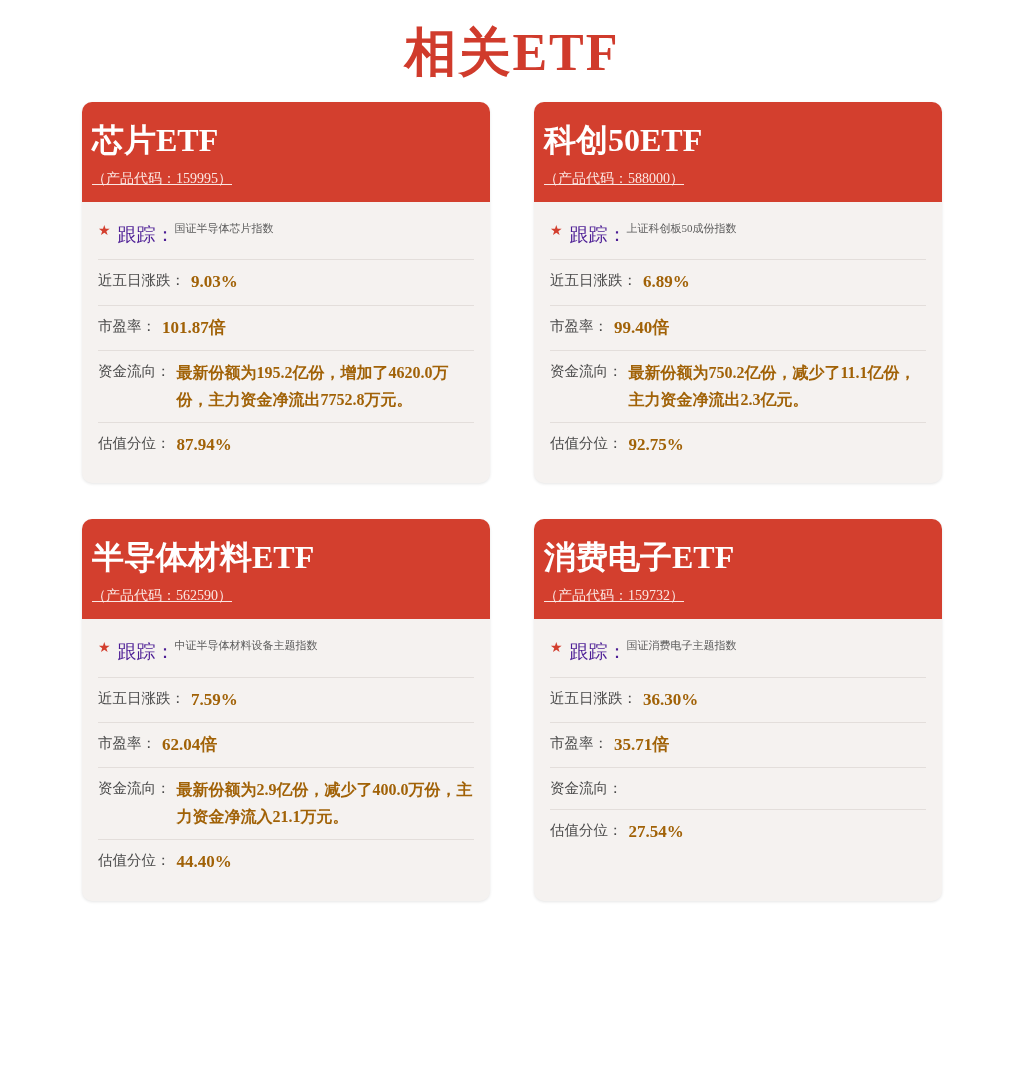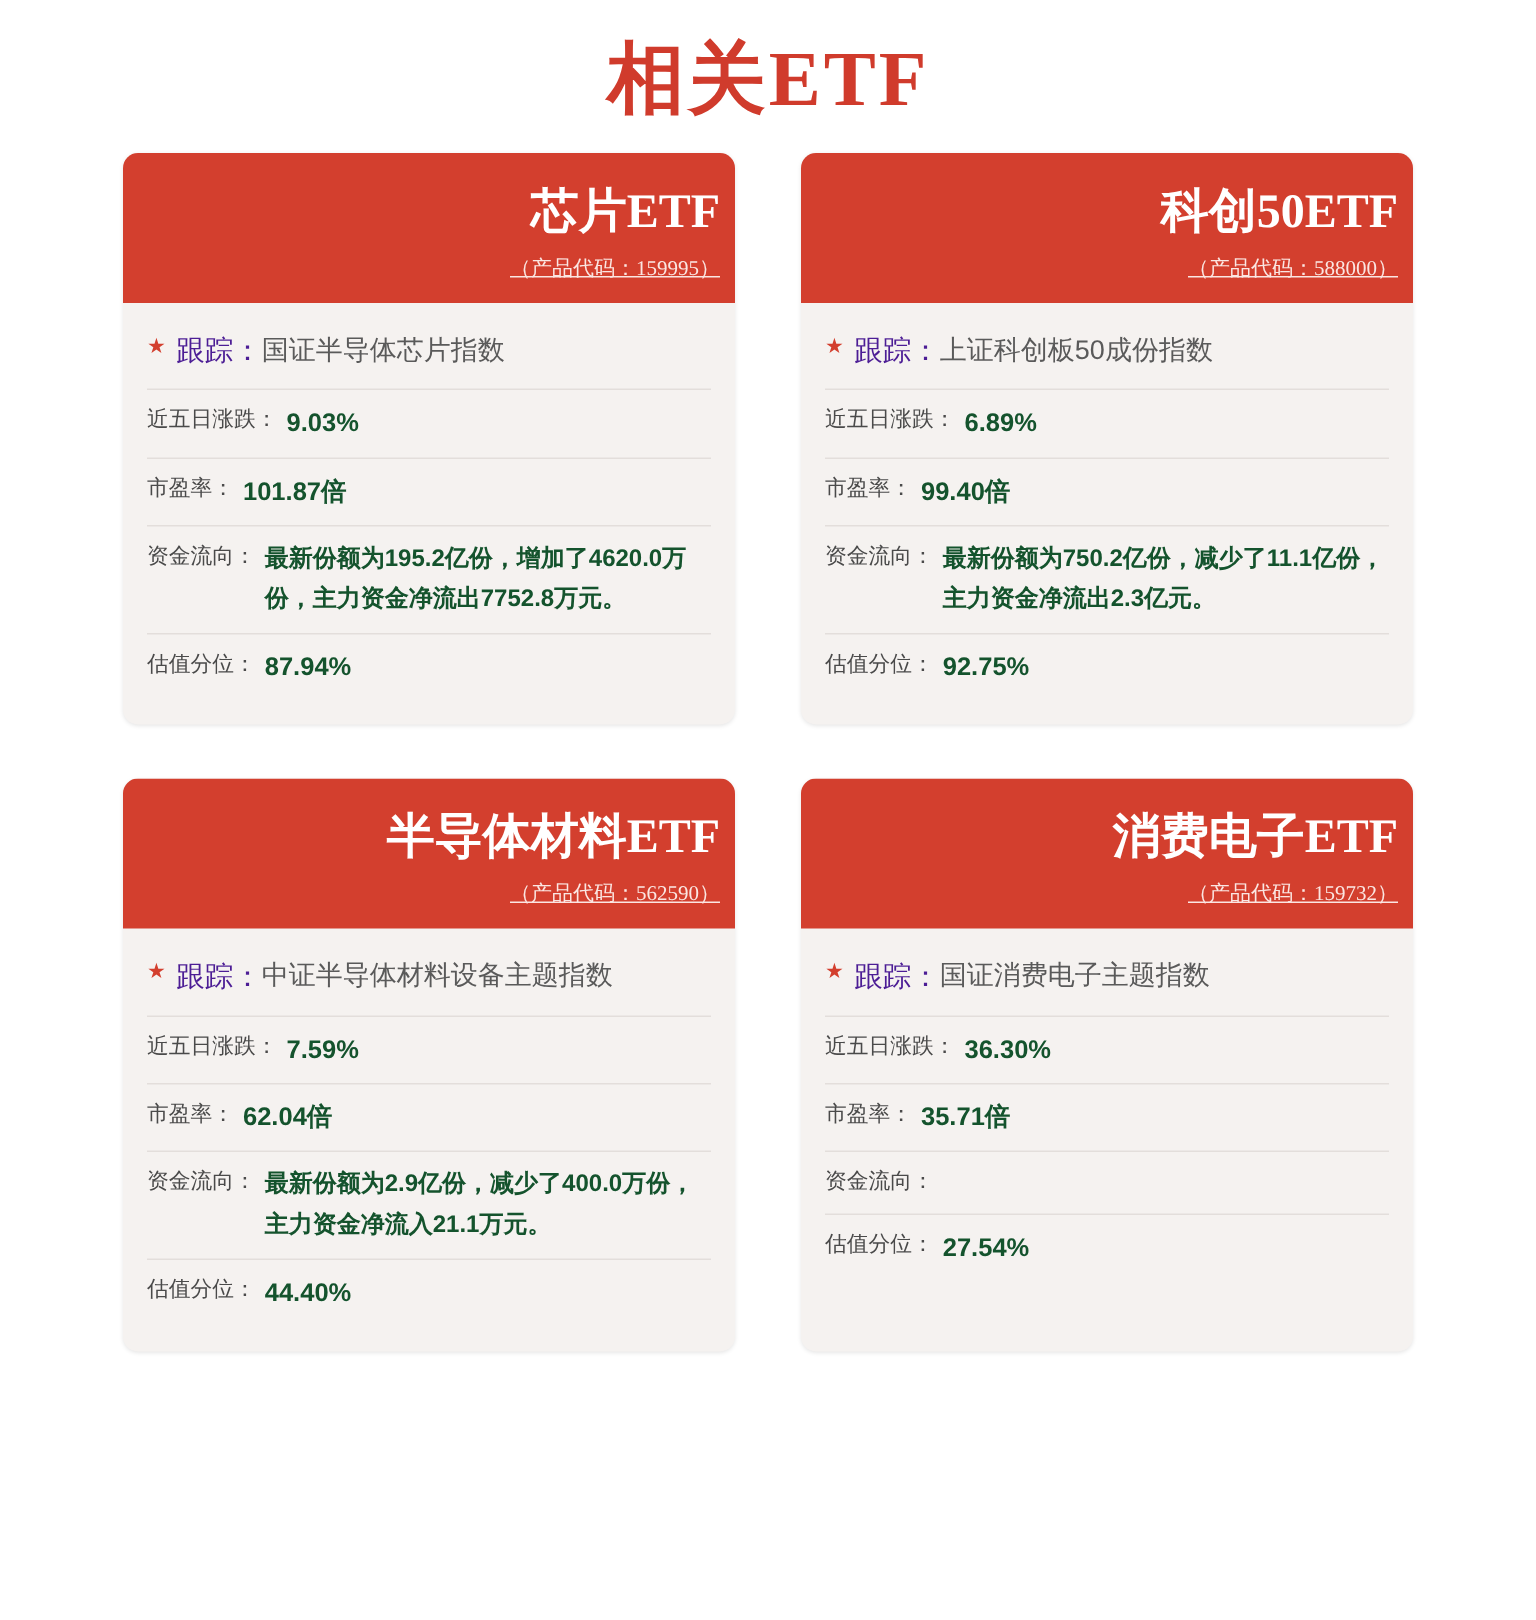--- a/index.html
+++ b/index.html
@@ -40,21 +40,21 @@
     background: #f5f2f0;
     border-radius: 10px;
     overflow: hidden;
     box-shadow: 0 1px 3px rgba(0,0,0,0.10);
     display: flex;
     flex-direction: column;
   }
   .card-head {
     background: #d33f2e;
     padding: 18px 10px 14px 10px;
-    text-align: right;
+    text-align: left;
   }
   .card-name {
     font-family: "Liberation Serif", serif;
     font-size: 32px;
     font-weight: bold;
     color: #ffffff;
     line-height: 1.25;
   }
   .card-code {
     margin-top: 10px;
@@ -87,37 +87,37 @@
   .label {
     color: #4a4a4a;
     white-space: nowrap;
     flex: 0 0 auto;
   }
   .label.small {
     font-size: 19px;
     color: #4c1d95;
   }
   .value {
-    color: #14532d;
+    color: #a16207;
     font-weight: bold;
     margin-left: 6px;
     font-size: 17px;
-    font-family: Liberation Sans, sans-serif;
+    font-family: Liberation Serif, serif;
   }
   .value.flow {
     font-size: 16px;
     line-height: 1.65;
     flex: 1 1 auto;
   }
   .value.track-text {
     color: #5a5a5a;
     font-weight: normal;
-    font-size: 18px;
+    font-size: 11px;
     margin-left: 0;
-    font-family: Liberation Sans, sans-serif;
+    font-family: Liberation Serif, serif;
   }
   .divider {
     height: 1px;
     background: #e3dedb;
     margin: 0;
   }
 </style>
 </head>
 <body>
 

